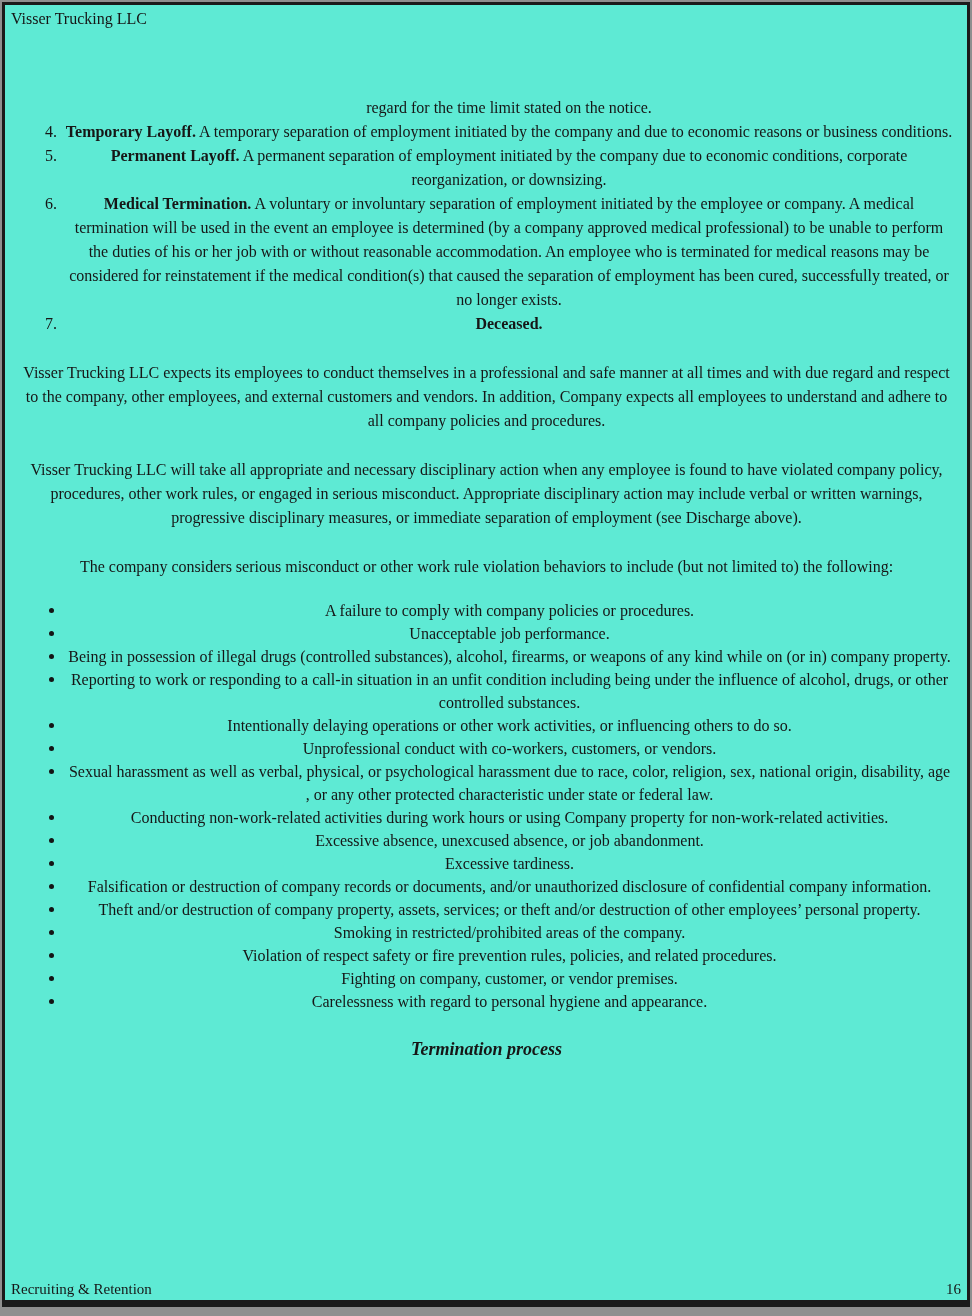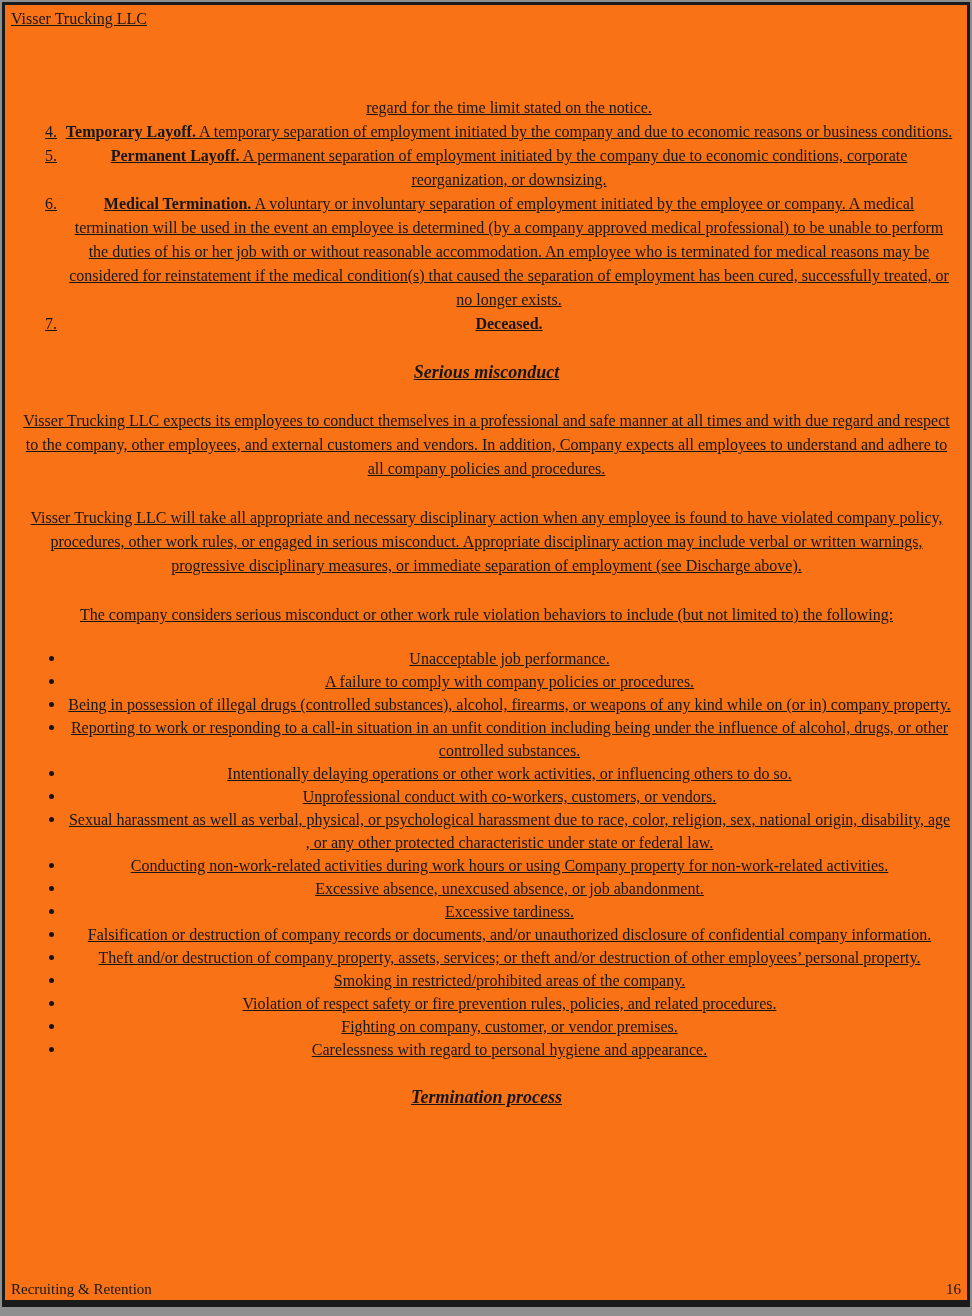--- a/index.html
+++ b/index.html
@@ -2,25 +2,24 @@
 <html><head>
 <meta charset="utf-8">
 <style>
   html,body{margin:0;padding:0;background:#8f8f8f;}
   body{font-family:"Liberation Serif","DejaVu Serif",serif;color:#161616;}
   .page{
     position:relative;
     margin:2px 2px 0 2px;
     height:1305px;
     box-sizing:border-box;
-    background:#f97316;
+    background:#5eead4;
     border:3px solid #1b1b1b;
     border-bottom-width:7px;
     overflow:hidden;
-    text-decoration:underline;
   }
   .hdr{padding:3px 6px 0 6px;font-size:16px;line-height:21px;}
   .content{padding:0 14px 0 15px;font-size:16px;line-height:24px;text-align:center;}
   .continuation{margin:67px 0 0 45px;}
   .numlist{list-style:none;margin:0;padding:0 0 0 17px;}
   .numlist li{display:flex;}
   .numlist .num{width:28px;flex:none;}
   .numlist .ibody{flex:1;}
   .numlist b{font-weight:bold;}
   h2.sec{font-size:18px;line-height:24px;font-style:italic;font-weight:bold;margin:24px 0 0 0;}
@@ -62,31 +61,30 @@
         <li>
           <span class="num">6.</span>
           <span class="ibody"><b>Medical Termination.</b> A voluntary or involuntary separation of employment initiated by the employee or company. A medical termination will be used in the event an employee is determined (by a company approved medical professional) to be unable to perform the duties of his or her job with or without reasonable accommodation. An employee who is terminated for medical reasons may be considered for reinstatement if the medical condition(s) that caused the separation of employment has been cured, successfully treated, or no longer exists.</span>
         </li>
         <li>
           <span class="num">7.</span>
           <span class="ibody"><b>Deceased.</b></span>
         </li>
       </ol>
 
-    <h2 class="sec">Serious misconduct</h2>
 
     <p>Visser Trucking LLC expects its employees to conduct themselves in a professional and safe manner at all times and with due regard and respect to the company, other employees, and external customers and vendors. In addition, Company expects all employees to understand and adhere to all company policies and procedures.</p>
 
     <p>Visser Trucking LLC will take all appropriate and necessary disciplinary action when any employee is found to have violated company policy, procedures, other work rules, or engaged in serious misconduct. Appropriate disciplinary action may include verbal or written warnings, progressive disciplinary measures, or immediate separation of employment (see Discharge above).</p>
 
     <p>The company considers serious misconduct or other work rule violation behaviors to include (but not limited to) the following:</p>
 
     <ul class="bullets">
+        <li>A failure to comply with company policies or procedures.</li>
         <li>Unacceptable job performance.</li>
-        <li>A failure to comply with company policies or procedures.</li>
         <li>Being in possession of illegal drugs (controlled substances), alcohol, firearms, or weapons of any kind while on (or in) company property.</li>
         <li>Reporting to work or responding to a call-in situation in an unfit condition including being under the influence of alcohol, drugs, or other controlled substances.</li>
         <li>Intentionally delaying operations or other work activities, or influencing others to do so.</li>
         <li>Unprofessional conduct with co-workers, customers, or vendors.</li>
         <li>Sexual harassment as well as verbal, physical, or psychological harassment due to race, color, religion, sex, national origin, disability, age , or any other protected characteristic under state or federal law.</li>
         <li>Conducting non-work-related activities during work hours or using Company property for non-work-related activities.</li>
         <li>Excessive absence, unexcused absence, or job abandonment.</li>
         <li>Excessive tardiness.</li>
         <li>Falsification or destruction of company records or documents, and/or unauthorized disclosure of confidential company information.</li>
         <li>Theft and/or destruction of company property, assets, services; or theft and/or destruction of other employees’ personal property.</li>

